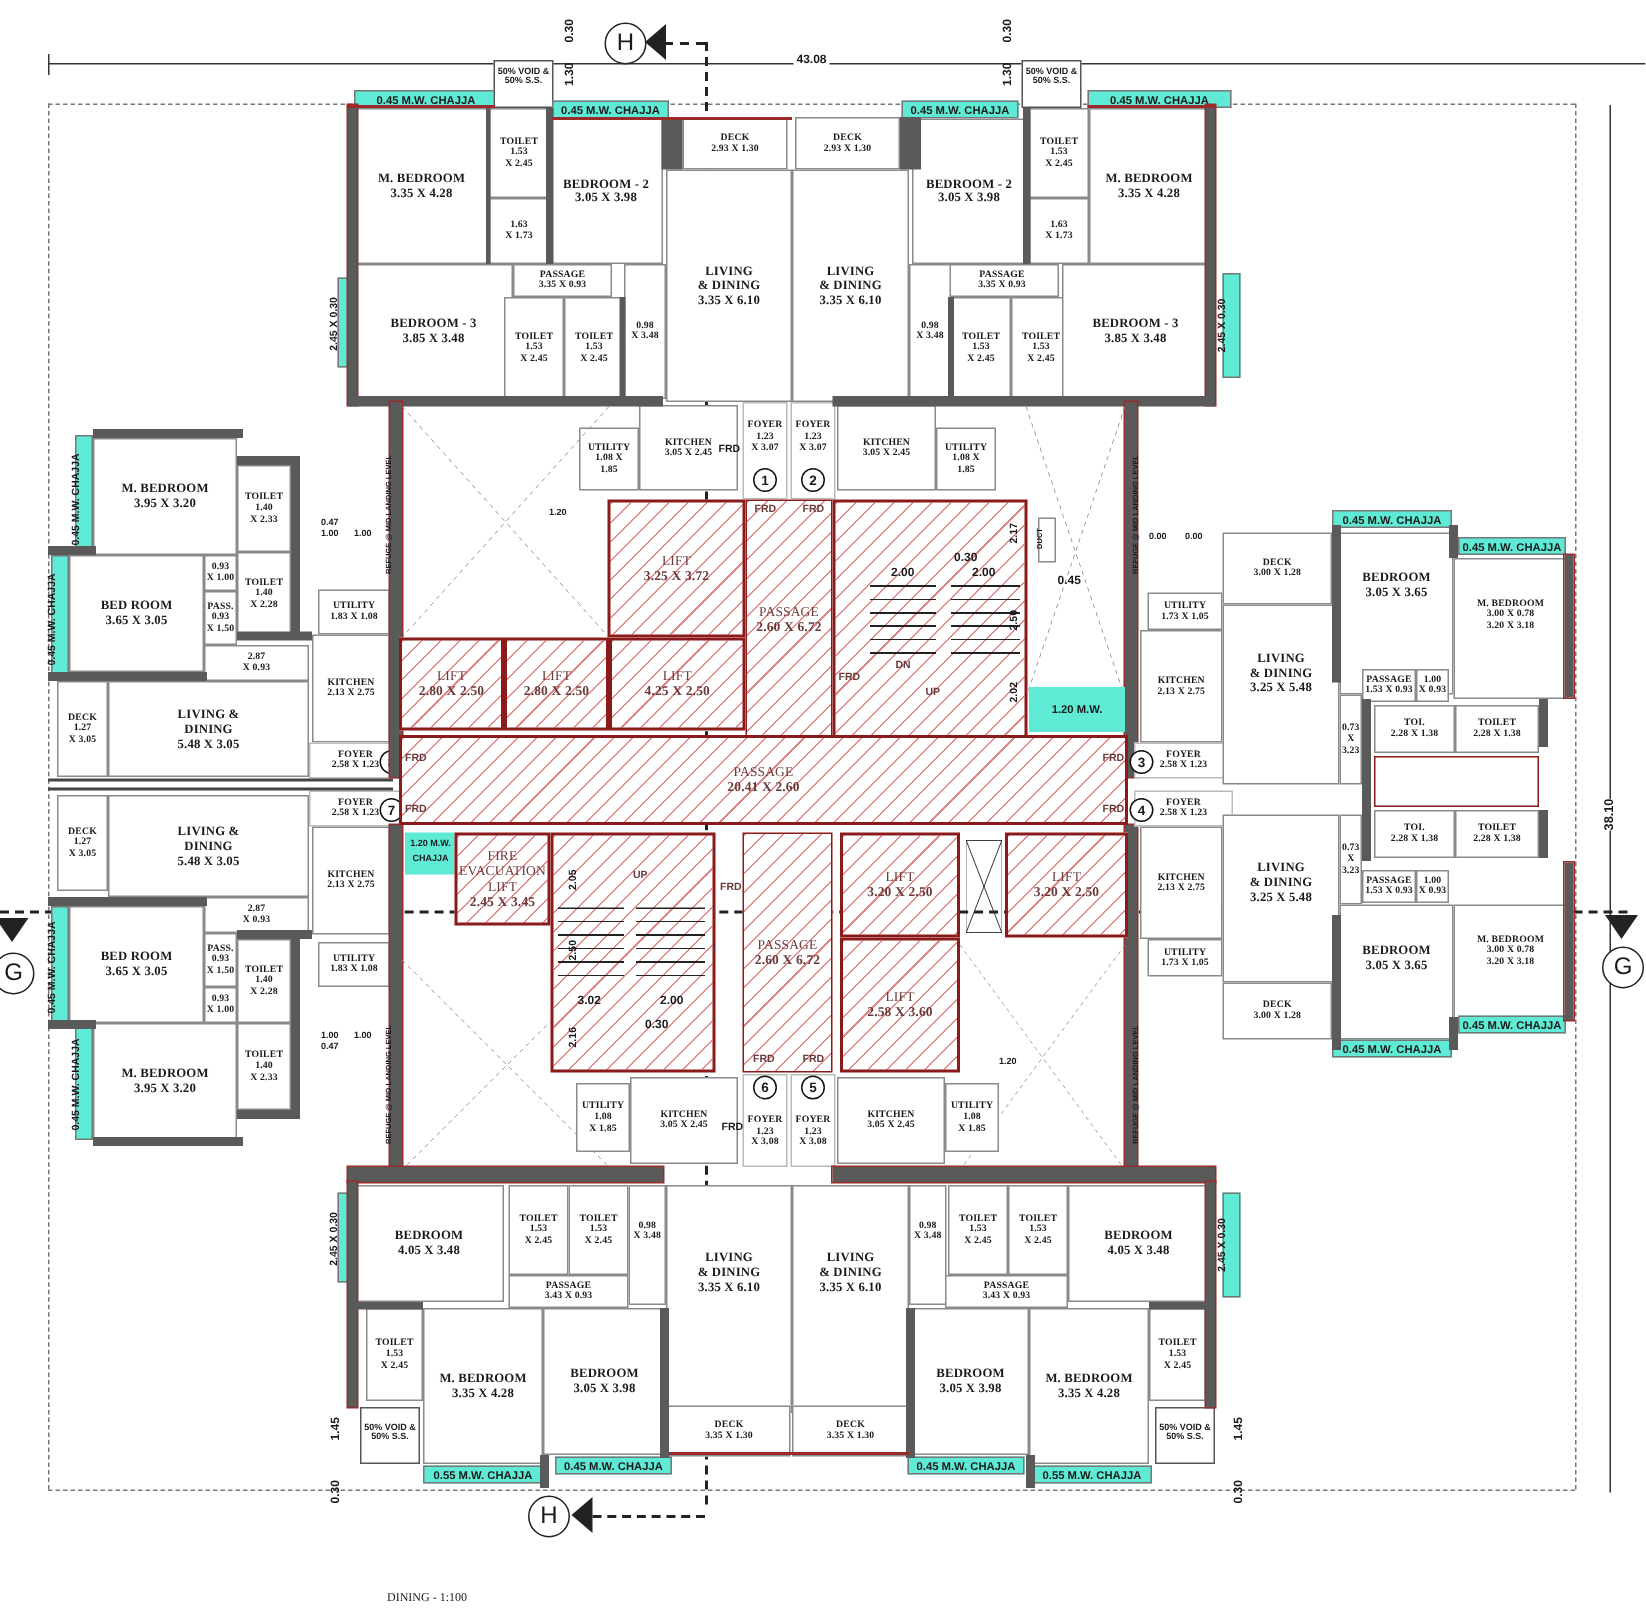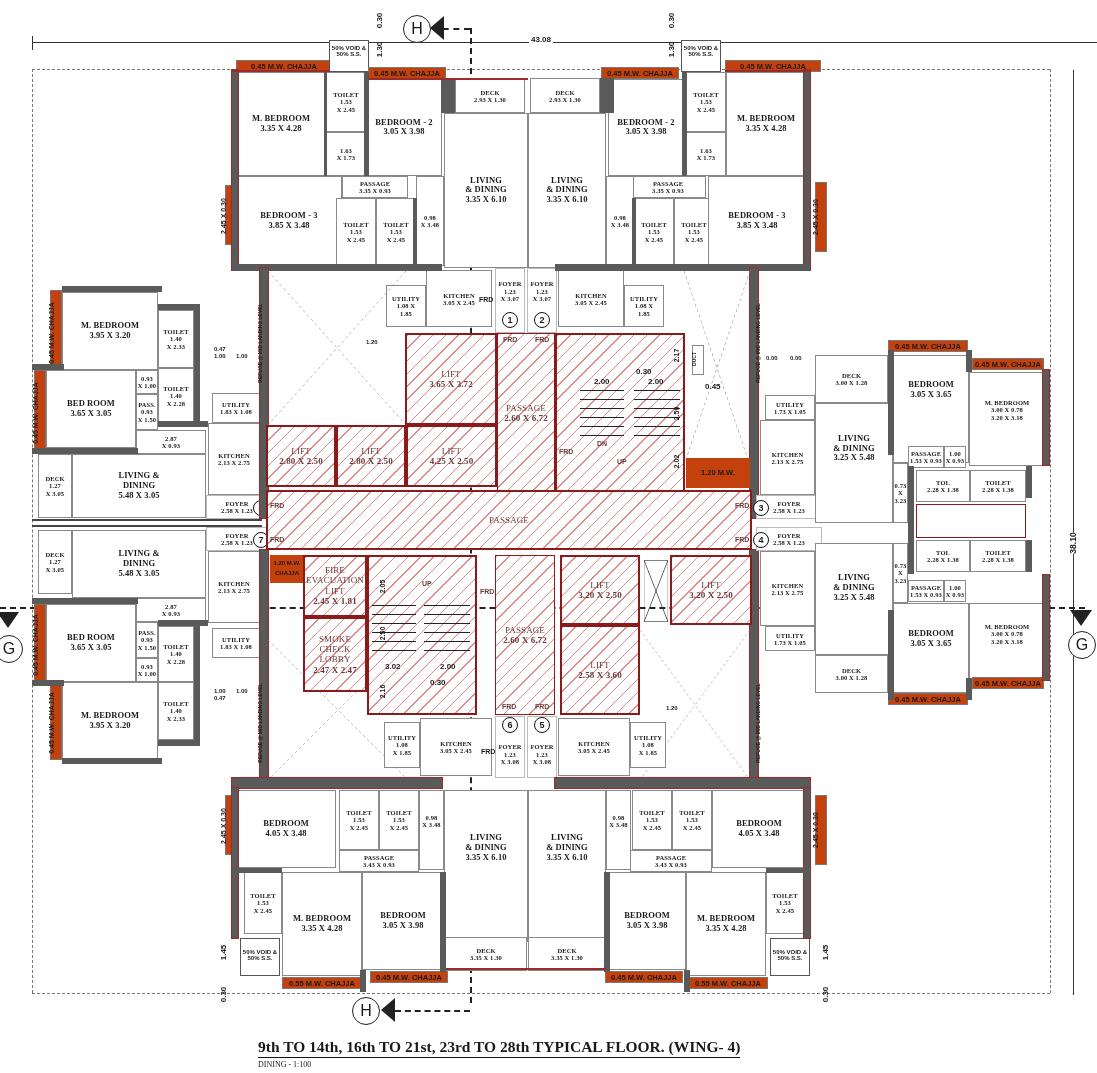--- a/index.html
+++ b/index.html
@@ -17,21 +17,21 @@
   .wallr{position:absolute;background:#5a5a5a;outline:1px solid #9b2a2a;}
   .redline{position:absolute;background:#9b2a2a;}
   .dash-h{position:absolute;height:0;border-top:1.5px dashed #777;}
   .dash-v{position:absolute;width:0;border-left:1.5px dashed #777;}
   .dashdot-h{position:absolute;height:0;border-top:2px dashed #222;}
   .dashdot-v{position:absolute;width:0;border-left:2px dashed #222;}
   .dimline-h{position:absolute;height:0;border-top:1px solid #333;}
   .dimline-v{position:absolute;width:0;border-left:1px solid #333;}
   .dimtxt{position:absolute;font-size:8px;font-weight:bold;font-family:"Liberation Sans",sans-serif;white-space:nowrap;}
   .vtxt{position:absolute;font-size:7px;font-weight:bold;white-space:nowrap;transform-origin:center;transform:rotate(-90deg);font-family:"Liberation Sans",sans-serif;}
-  .chajja{position:absolute;box-sizing:border-box;border:1px solid #777;background:#c2410c;font-size:7.5px;font-weight:bold;text-align:center;line-height:12px;font-family:"Liberation Sans",sans-serif;}
+  .chajja{position:absolute;box-sizing:border-box;border:1px solid #777;background:#5eead4;font-size:7.5px;font-weight:bold;text-align:center;line-height:12px;font-family:"Liberation Sans",sans-serif;}
   .frd{position:absolute;font-size:7px;font-weight:bold;font-family:"Liberation Sans",sans-serif;}
   .circle{position:absolute;width:14px;height:14px;border:1.2px solid #111;border-radius:50%;background:#fff;font-size:9px;font-weight:bold;text-align:center;line-height:14px;font-family:"Liberation Sans",sans-serif;}
   .bigcircle{position:absolute;width:26px;height:26px;border:1.3px solid #222;border-radius:50%;background:#fff;font-size:16px;text-align:center;line-height:26px;font-family:"Liberation Sans",sans-serif;}
   .xbox{position:absolute;box-sizing:border-box;border:none;}
   .xbox svg{width:100%;height:100%;display:block;}
   .title{position:absolute;left:258px;top:1038px;font-size:15.5px;font-weight:bold;border-bottom:1.5px solid #111;padding-bottom:1px;white-space:nowrap;}
   .scale{position:absolute;left:258px;top:1060px;font-size:8px;white-space:nowrap;}
   .stair{position:absolute;background:repeating-linear-gradient(180deg,#222 0 1px,transparent 1px 9px);}
   .void{position:absolute;box-sizing:border-box;border:1px solid #555;background:#fff;font-size:6px;font-weight:bold;text-align:center;font-family:"Liberation Sans",sans-serif;}
 </style>
@@ -502,21 +502,21 @@
     </div>
 
   <div class="vtxt" style="left:220px;top:340px;font-size:5px;">REFUGE @ MID LANDING LEVEL</div>
   <div class="vtxt" style="left:718px;top:340px;font-size:5px;">REFUGE @ MID LANDING LEVEL</div>
   <div class="vtxt" style="left:220px;top:720px;font-size:5px;">REFUGE @ MID LANDING LEVEL</div>
   <div class="vtxt" style="left:718px;top:720px;font-size:5px;">REFUGE @ MID LANDING LEVEL</div>
 
   <div class="room hatch" style="left:405px;top:333px;width:92px;height:92px;">
       <div class="lbl">
         <span class="nm">LIFT</span>
-        <span class="dm">3.65 X 3.72</span>
+        <span class="dm">3.25 X 3.72</span>
       </div>
     </div>
   <div class="room hatch" style="left:266px;top:425px;width:70px;height:62px;">
       <div class="lbl">
         <span class="nm">LIFT</span>
         <span class="dm">2.80 X 2.50</span>
       </div>
     </div>
   <div class="room hatch" style="left:336px;top:425px;width:70px;height:62px;">
       <div class="lbl">
@@ -553,42 +553,35 @@
   <div class="vtxt" style="left:670px;top:458px;">2.02</div>
   <div class="room xs" style="left:692px;top:345px;width:12px;height:30px;">
       <span class="vtxt" style="left:-6px;top:10px;font-size:5px;">DUCT</span>
     </div>
   <div class="dimtxt" style="left:705px;top:382px;">0.45</div>
   <div class="chajja" style="left:686px;top:458px;width:64px;height:30px;line-height:30px;border:none;">1.20 M.W. CHAJJA</div>
 
   <div class="room hatch" style="left:266px;top:490px;width:486px;height:60px;">
       <div class="lbl">
         <span class="nm">PASSAGE</span>
+        <span class="dm">20.41 X 2.60</span>
       </div>
     </div>
   <div class="frd" style="left:270px;top:502px;color:#6b3a3a;">FRD</div>
   <div class="frd" style="left:270px;top:536px;color:#6b3a3a;">FRD</div>
   <div class="frd" style="left:735px;top:502px;color:#6b3a3a;">FRD</div>
   <div class="frd" style="left:735px;top:536px;color:#6b3a3a;">FRD</div>
 
   <div class="chajja" style="left:270px;top:555px;width:34px;height:28px;line-height:10px;padding-top:3px;font-size:6px;border:none;"><span>1.20 M.W.</span><br><span>CHAJJA</span></div>
   <div class="room hatch" style="left:303px;top:555px;width:64px;height:62px;">
       <div class="lbl">
         <span class="nm">FIRE</span>
         <span class="nm">EVACUATION</span>
         <span class="nm">LIFT</span>
-        <span class="dm">2.45 X 1.81</span>
-      </div>
-    </div>
-  <div class="room hatch" style="left:303px;top:617px;width:64px;height:75px;">
-      <div class="lbl">
-        <span class="nm">SMOKE</span>
-        <span class="nm">CHECK</span>
-        <span class="nm">LOBBY</span>
-        <span class="dm">2.47 X 2.47</span>
+        <span class="dm">2.45 X 3.45</span>
       </div>
     </div>
   <div class="room hatch" style="left:367px;top:555px;width:110px;height:160px;"></div>
   <div class="stair" style="left:372px;top:605px;width:44px;height:52px;"></div>
   <div class="stair" style="left:424px;top:605px;width:46px;height:52px;"></div>
   <div class="dimtxt" style="left:385px;top:662px;">3.02</div>
   <div class="dimtxt" style="left:440px;top:662px;">2.00</div>
   <div class="dimtxt" style="left:430px;top:678px;">0.30</div>
   <div class="frd" style="left:422px;top:580px;color:#6b3a3a;">UP</div>
   <div class="vtxt" style="left:376px;top:583px;">2.05</div>
@@ -1010,15 +1003,14 @@
   <div class="dimtxt" style="left:214px;top:353px;font-size:6px;">1.00</div>
   <div class="dimtxt" style="left:236px;top:353px;font-size:6px;">1.00</div>
   <div class="dimtxt" style="left:366px;top:339px;font-size:6px;">1.20</div>
   <div class="dimtxt" style="left:214px;top:688px;font-size:6px;">1.00</div>
   <div class="dimtxt" style="left:214px;top:695px;font-size:6px;">0.47</div>
   <div class="dimtxt" style="left:236px;top:688px;font-size:6px;">1.00</div>
   <div class="dimtxt" style="left:666px;top:705px;font-size:6px;">1.20</div>
   <div class="dimtxt" style="left:766px;top:355px;font-size:6px;">0.00</div>
   <div class="dimtxt" style="left:790px;top:355px;font-size:6px;">0.00</div>
 
-  <div class="title">9th TO 14th, 16th TO 21st, 23rd TO 28th TYPICAL FLOOR. (WING- 4)</div>
   <div class="scale">DINING - 1:100</div>
 </div>
 
 </body></html>

